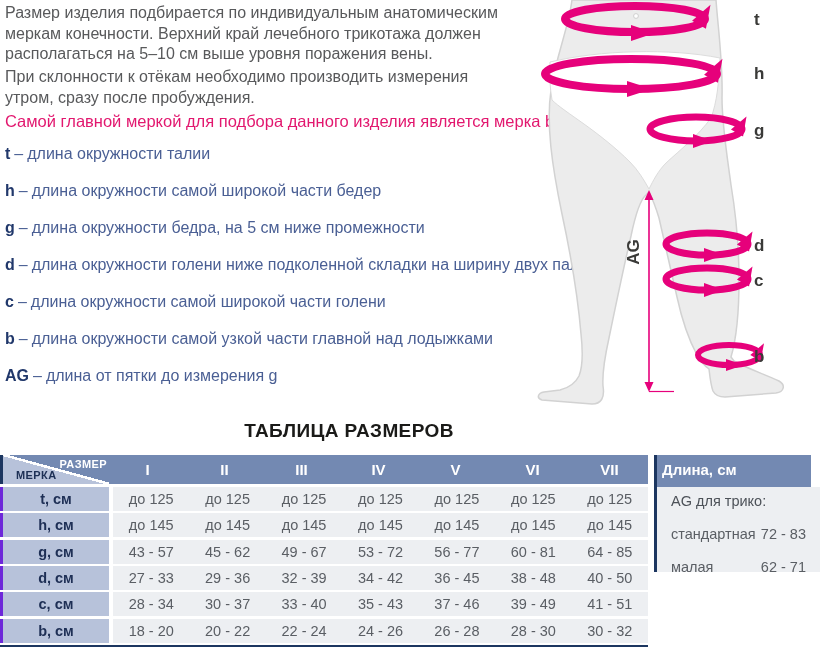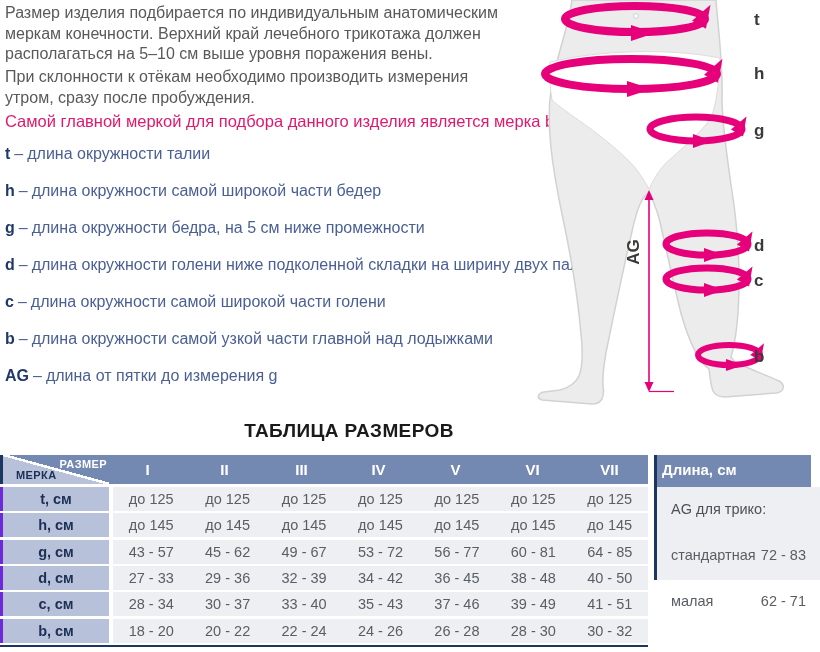--- a/index.html
+++ b/index.html
@@ -34,24 +34,24 @@
   .trow .lbl{width:106px;flex:none;background:#b7c2da;text-align:center;line-height:24px;
              font-size:14.5px;font-weight:bold;color:#1e2f55;}
   .trow .cells{flex:1;margin-left:4px;background:#edeff2;display:flex;}
   .trow .cells span{flex:1;text-align:center;line-height:24px;font-size:14.5px;color:#5a5e64;}
   .tbl-bottom{position:absolute;left:0;top:644.5px;width:648px;height:2.5px;background:#1c3660;}
   
   .lp-head{position:absolute;left:654px;top:455px;width:149px;height:46px;background:#7389b2;
            border-left:3px solid #1c3660;padding-left:5px;line-height:29px;
            font-size:15px;font-weight:bold;color:#fff;}
   .lp-block{position:absolute;left:654px;top:487px;width:135px;height:81px;background:#edeff2;
-            border-left:3px solid #1c3660;padding:12px 14px 0 14px;}
+            border-left:3px solid #1c3660;padding:4px 14px 0 14px;}
   .lp-sub{font-size:14.5px;color:#4c5158;height:18px;margin-top:2px;}
   .lp-row{display:flex;justify-content:space-between;font-size:14.5px;color:#5a5e64;
-          height:18px;margin-top:28px;}
+          height:18px;margin-top:15px;}
 </style>
 </head>
 <body>
 
 <div class="page">
 
   <div class="intro-p p1">
     <div>Размер изделия подбирается по индивидуальным анатомическим</div>
     <div>меркам конечности. Верхний край лечебного трикотажа должен</div>
     <div>располагаться на 5–10 см выше уровня поражения вены.</div>

